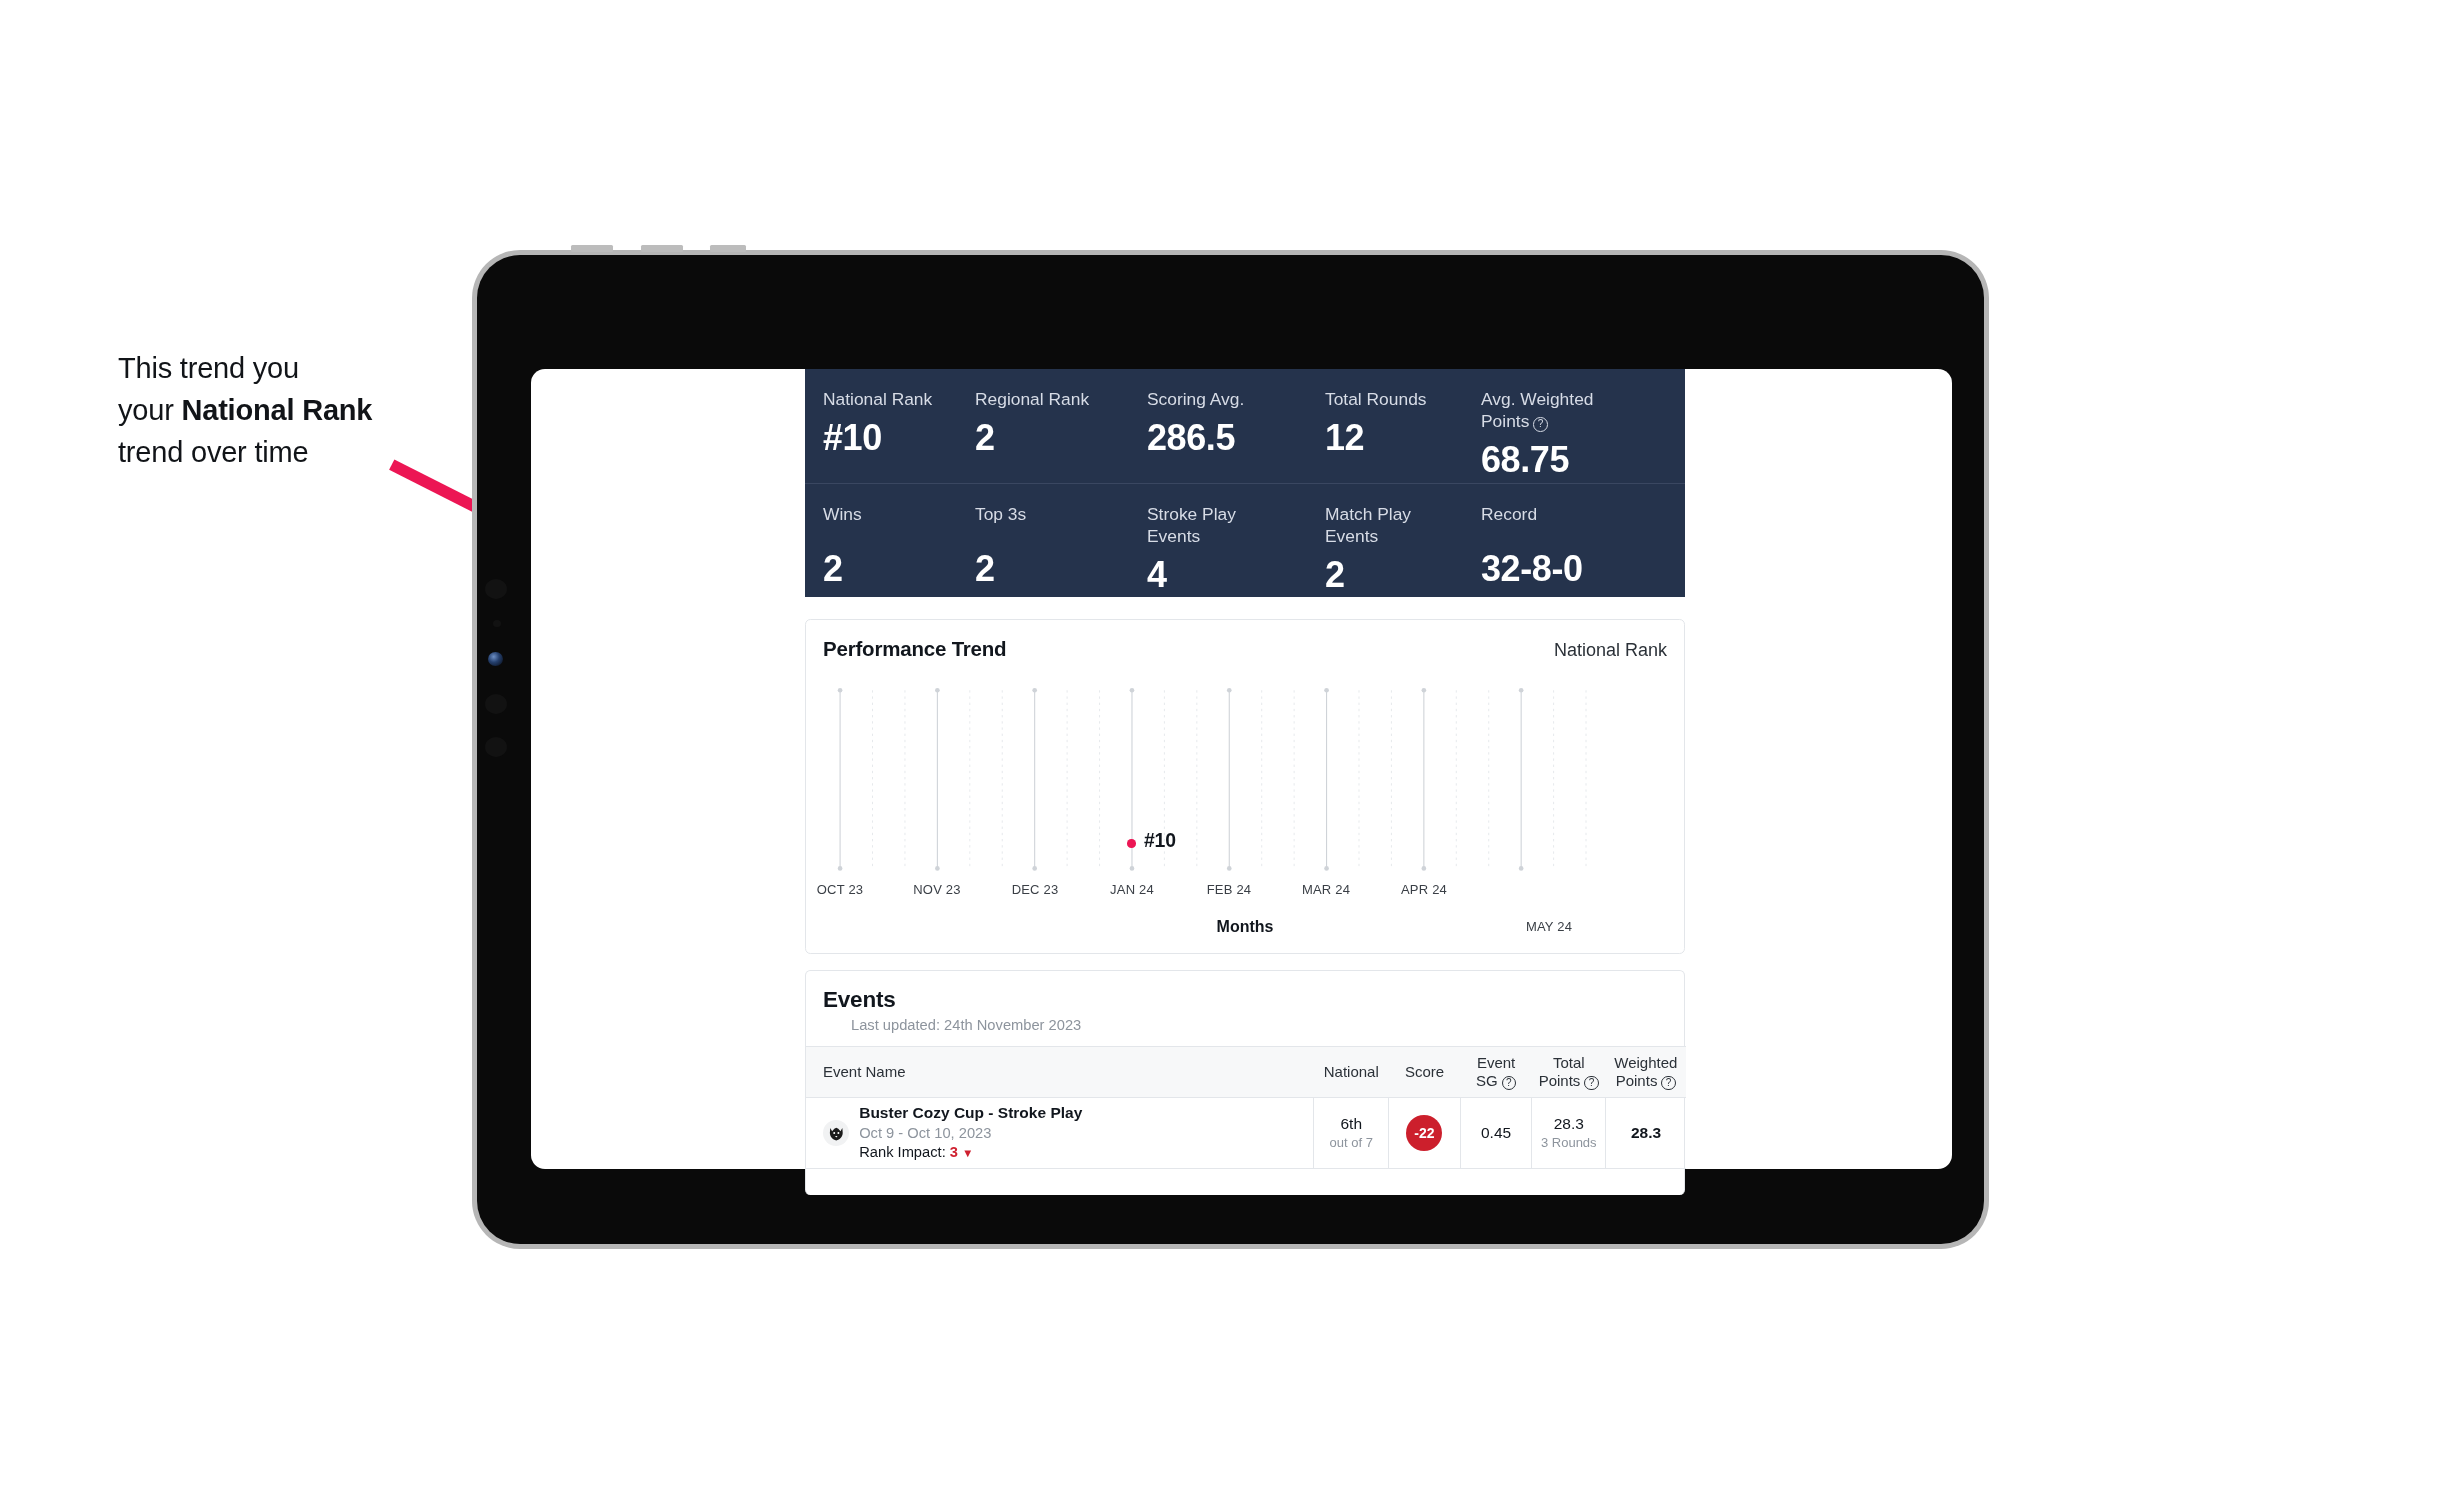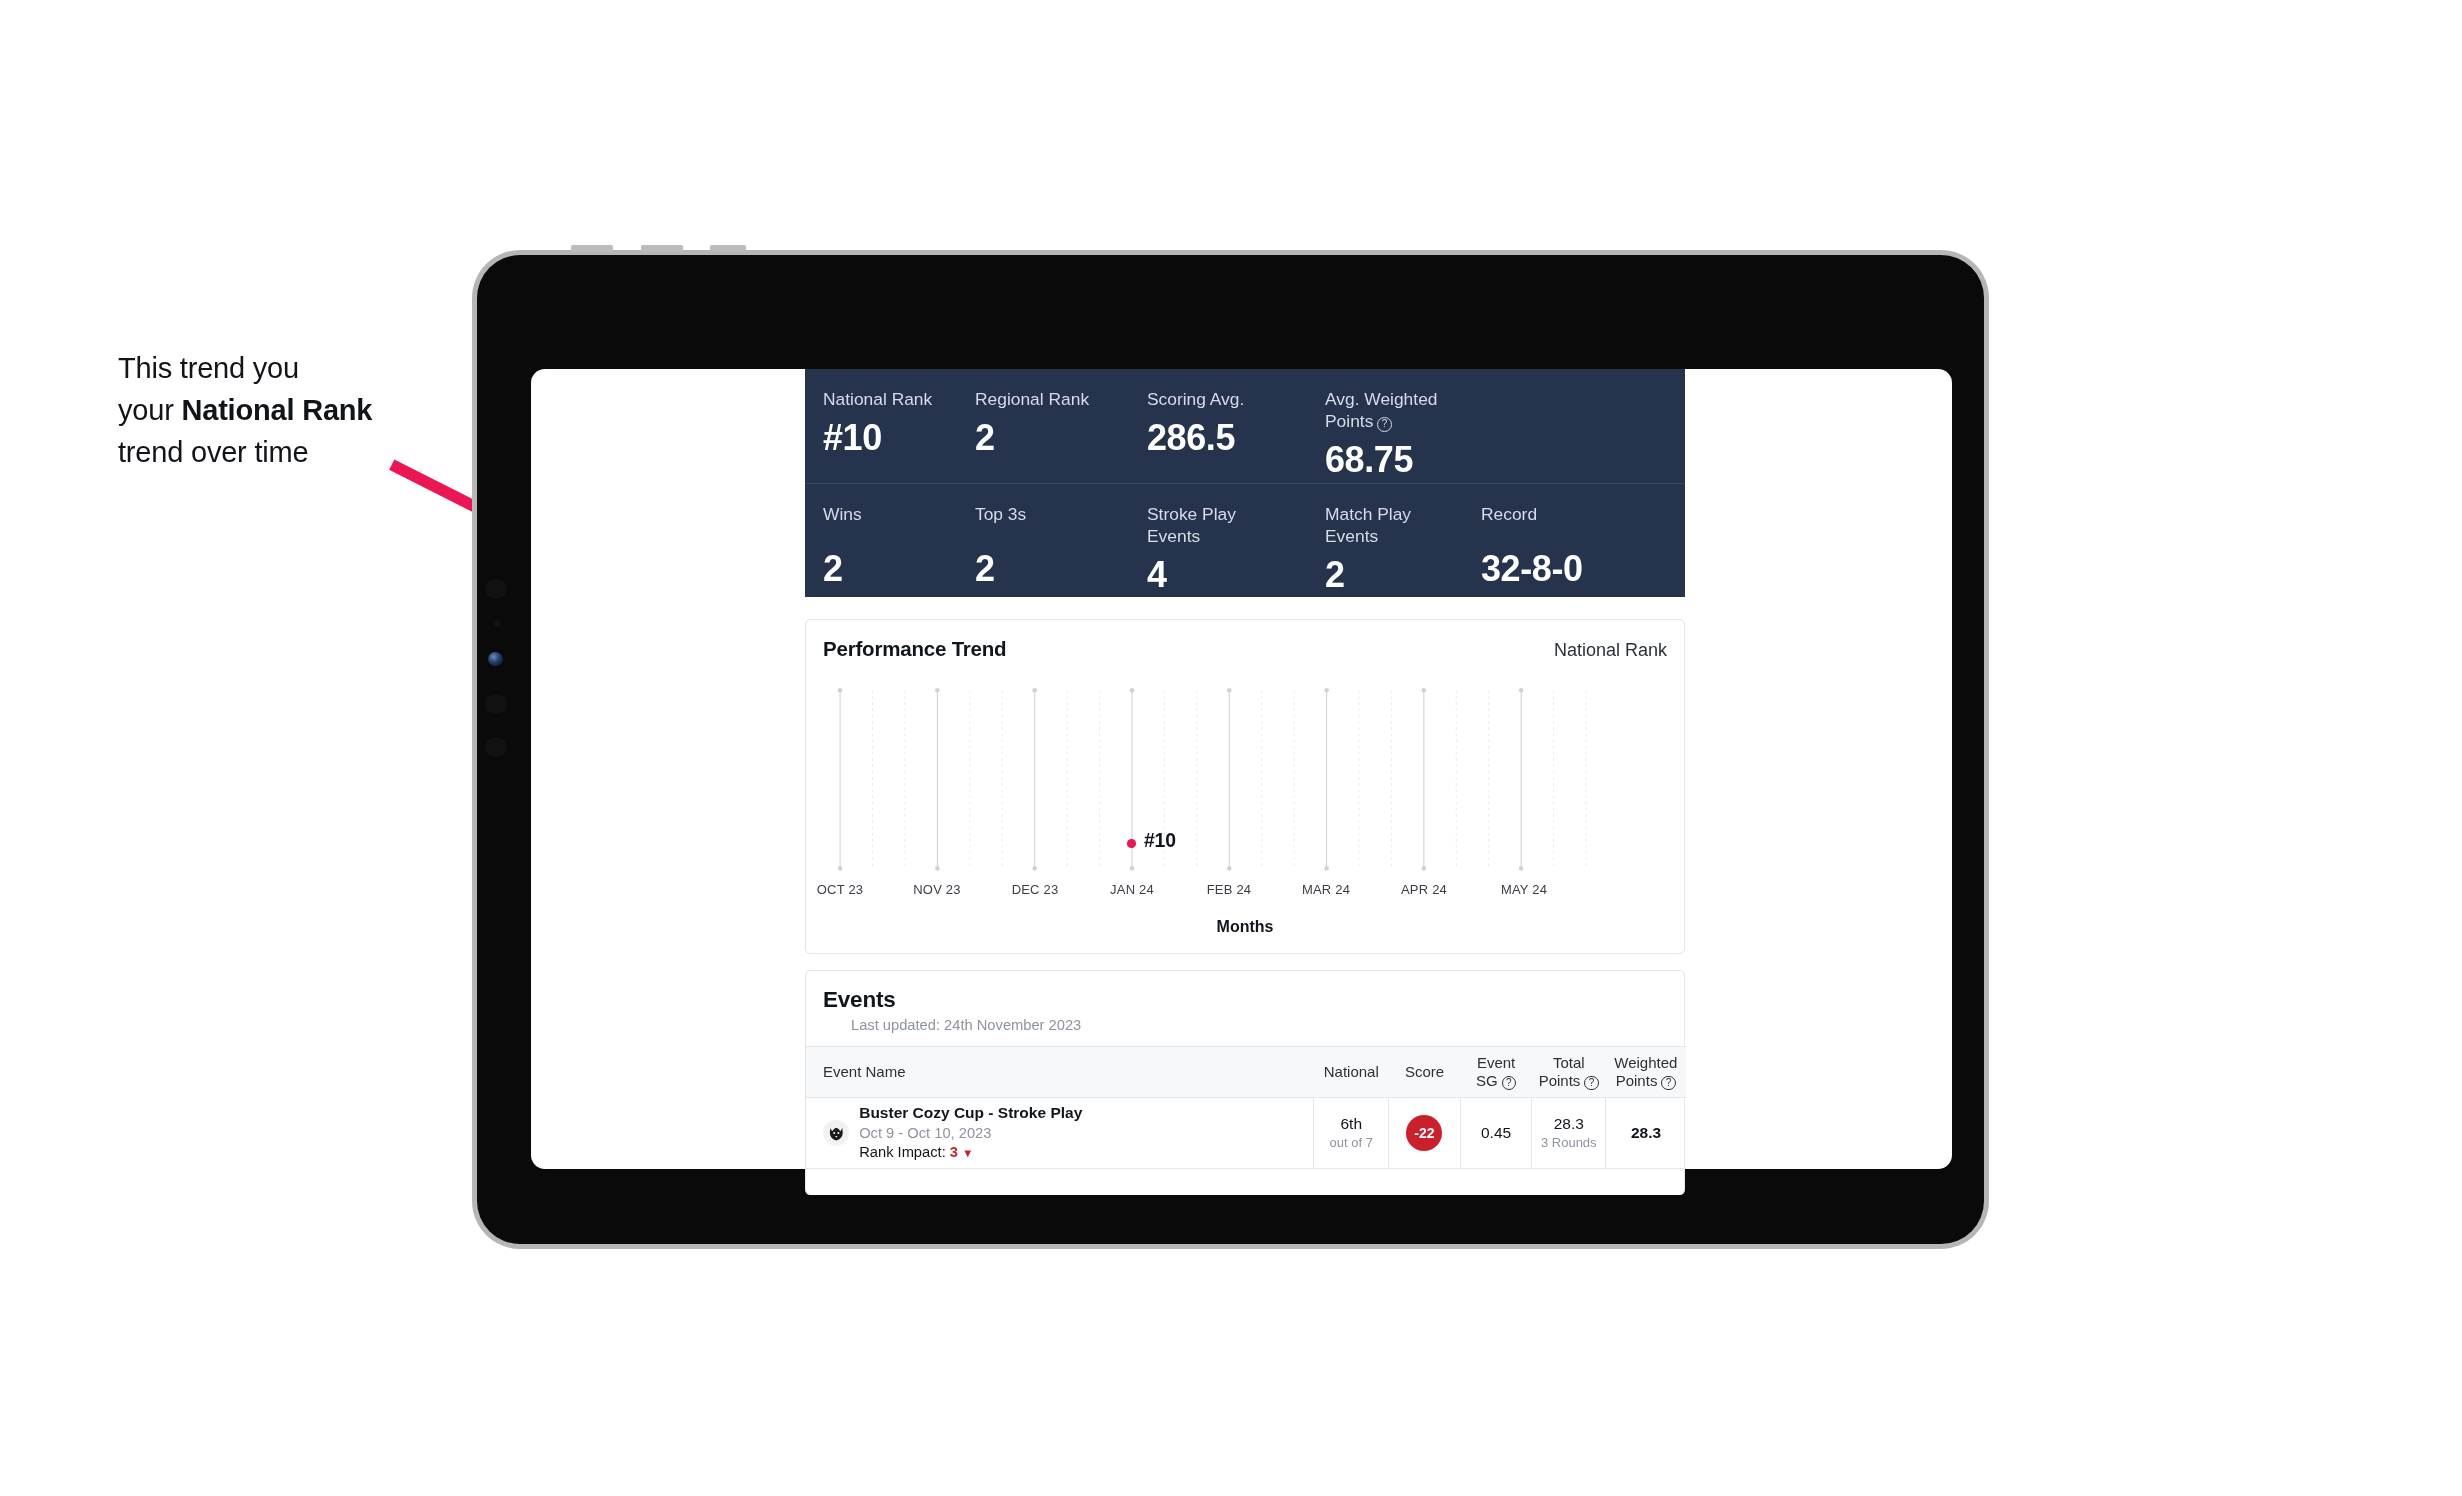--- a/index.html
+++ b/index.html
@@ -222,20 +222,24 @@
         <div class="stat-label">National Rank</div>
         <div class="stat-value">#10</div>
       </div>
       <div class="stat-cell c1">
         <div class="stat-label">Regional Rank</div>
         <div class="stat-value">2</div>
       </div>
       <div class="stat-cell c2">
         <div class="stat-label">Scoring Avg.</div>
         <div class="stat-value">286.5</div>
+      </div>
+      <div class="stat-cell c3">
+        <div class="stat-label">Total Rounds</div>
+        <div class="stat-value">12</div>
       </div>
       <div class="stat-cell c4">
         <div class="stat-label"><span>Avg. Weighted Points</span><span class="qmark">?</span></div>
         <div class="stat-value">68.75</div>
       </div>
     </div>
     <div class="stat-row second">
       <div class="stat-cell c0">
         <div class="stat-label">Wins</div>
         <div class="stat-value">2</div>
@@ -309,21 +313,21 @@
       </svg>
     </div>
     <div id="xticks" style="top:262px;height:20px;">
         <div class="xtick" style="left: 34px;">OCT 23</div>
         <div class="xtick" style="left: 131px;">NOV 23</div>
         <div class="xtick" style="left: 229px;">DEC 23</div>
         <div class="xtick" style="left: 326px;">JAN 24</div>
         <div class="xtick" style="left: 423px;">FEB 24</div>
         <div class="xtick" style="left: 520px;">MAR 24</div>
         <div class="xtick" style="left: 618px;">APR 24</div>
-        <div class="xtick" style="left: 718px;">MAY 24</div>
+        <div class="xtick" style="left: 743px; margin-top: 37px;">MAY 24</div>
       </div>
     <div id="xaxis-title">Months</div>
   </div>
 
   <div id="datapoint-dot"></div>
   <div id="datapoint-label">#10</div>
 
   <div class="card" id="events-card">
     <div id="events-title">Events</div>
     <div id="events-sub">Last updated: 24th November 2023</div>

